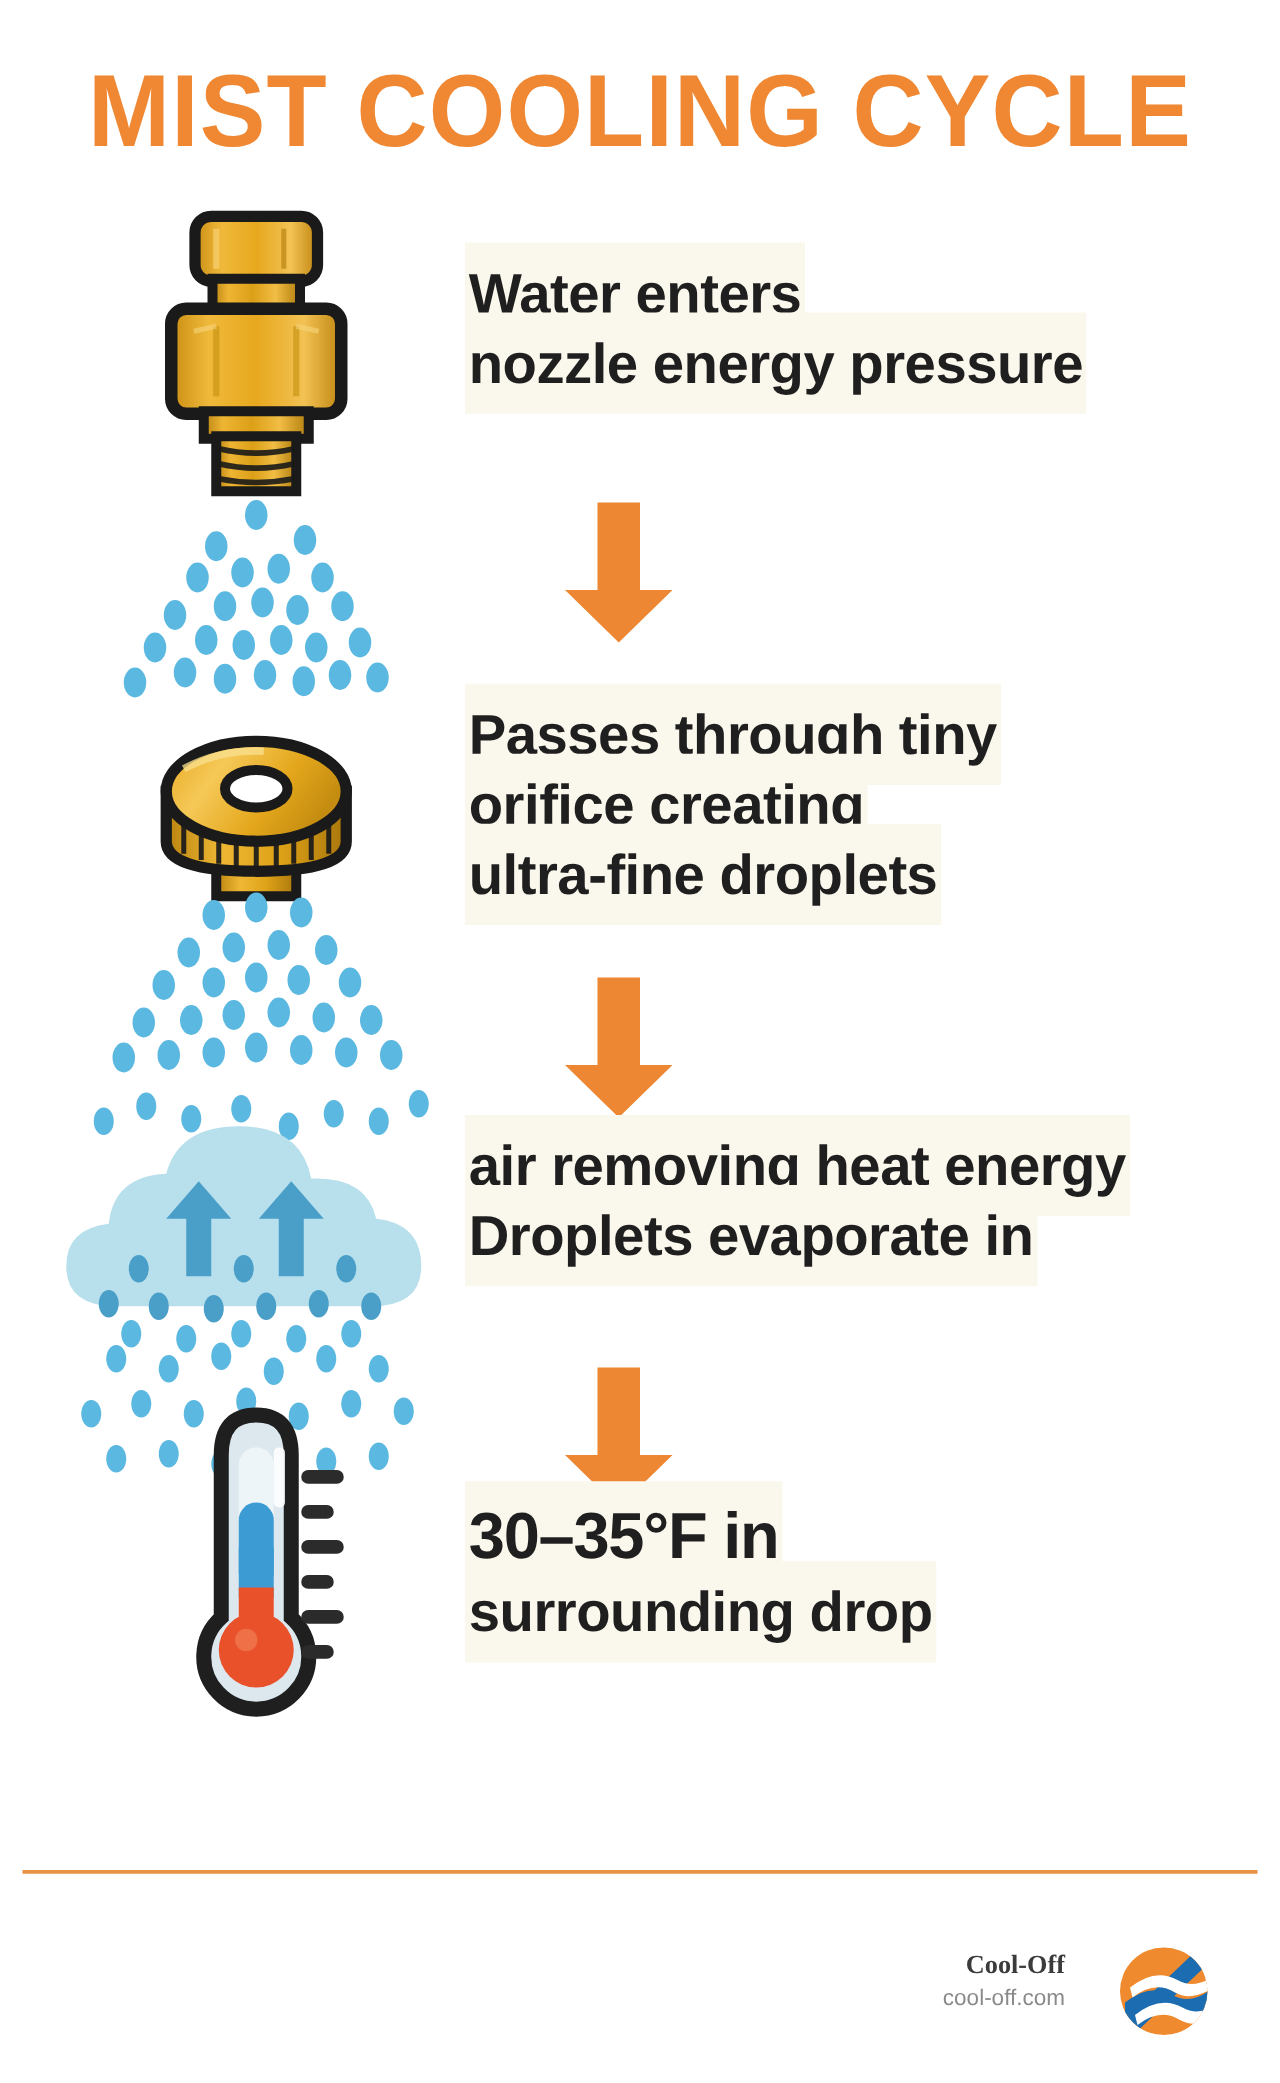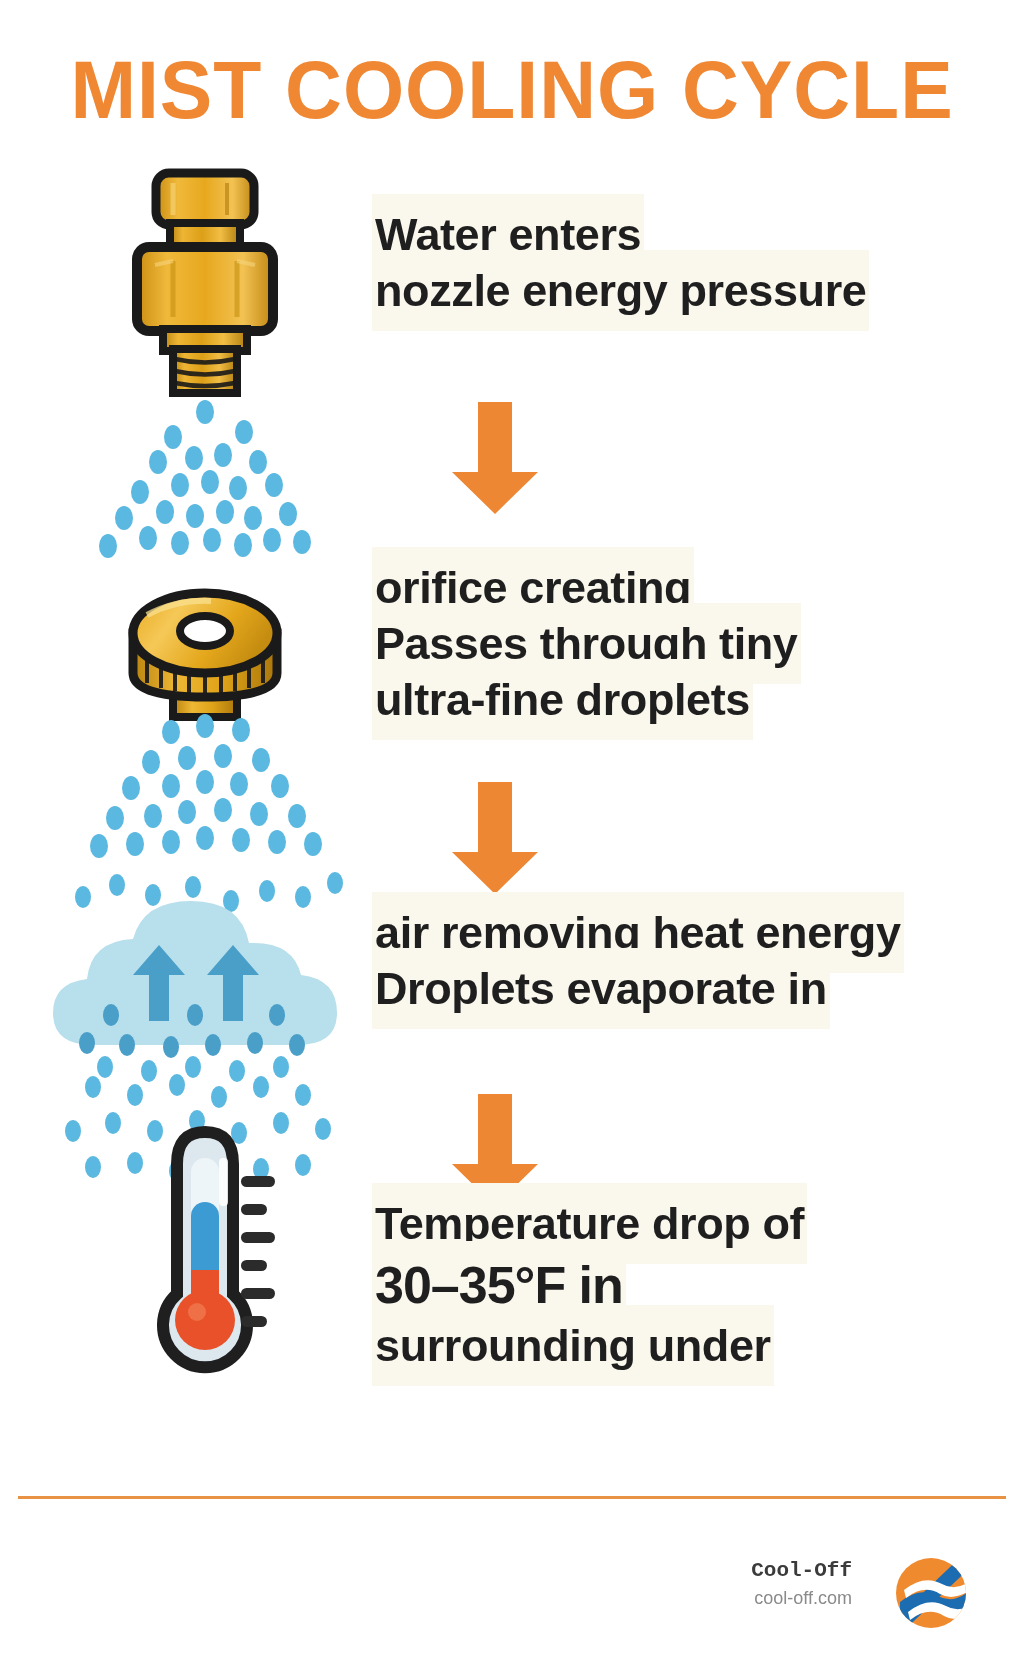--- a/index.html
+++ b/index.html
@@ -97,21 +97,21 @@
     background: #e89243;
   }
   .brand {
     position: absolute;
     right: 172px;
     top: 1558px;
     text-align: right;
     width: 300px;
   }
   .brand-name {
-    font-family: Liberation Mono, monospace;
+    font-family: Liberation Serif, serif;
     font-weight: 700;
     font-size: 21px;
     line-height: 26px;
     color: #3b3b3b;
   }
   .brand-url {
     font-family: "Liberation Sans", sans-serif;
     font-weight: 400;
     font-size: 18px;
     line-height: 24px;
@@ -256,22 +256,22 @@
 
         <ellipse cx="90" cy="58" rx="72" ry="40" fill="url(#diskTop)" stroke="#1a1a1a" stroke-width="9"></ellipse>
 
         <ellipse cx="90" cy="56" rx="25" ry="15" fill="#ffffff" stroke="#1a1a1a" stroke-width="8"></ellipse>
 
         <path d="M32 40 Q62 24 96 26" stroke="#fae08f" stroke-width="6" fill="none" opacity="0.75"></path>
       </svg>
     </div>
 
     <div class="text-col" style="top:-15px;">
+      <div class="step-text"><span class="hl">Passes through tiny</span></div>
       <div class="step-text"><span class="hl">orifice creating</span></div>
-      <div class="step-text"><span class="hl">Passes through tiny</span></div>
       <div class="step-text"><span class="hl">ultra-fine droplets</span></div>
     </div>
   </div>
 
   <div class="step" style="top:718px;">
     <div class="icon-col" style="top:0;">
       <svg width="260" height="140" viewBox="0 0 260 140" aria-hidden="true">
         <g fill="#5bb8e0">
           <ellipse cx="130" cy="8" rx="9" ry="12"></ellipse>
           <ellipse cx="96" cy="14" rx="9" ry="12"></ellipse>
@@ -420,23 +420,22 @@
           <rect x="126" y="86" width="26" height="11" rx="5.5"></rect>
           <rect x="126" y="114" width="34" height="11" rx="5.5"></rect>
           <rect x="126" y="142" width="26" height="11" rx="5.5"></rect>
           <rect x="126" y="170" width="34" height="11" rx="5.5"></rect>
           <rect x="126" y="198" width="26" height="11" rx="5.5"></rect>
         </g>
       </svg>
     </div>
 
     <div class="text-col" style="top:78px;">
-      <div class="step-text"><span class="hl">Temperature drop of</span></div>
       <div class="step-text big-temp"><span class="hl">30–35°F in</span></div>
-      <div class="step-text"><span class="hl">surrounding under</span></div>
+      <div class="step-text"><span class="hl">surrounding drop</span></div>
     </div>
   </div>
 
   <div class="footer-rule"></div>
 
   <div class="brand">
     <div class="brand-name">Cool-Off</div>
     <div class="brand-url">cool-off.com</div>
   </div>
 

